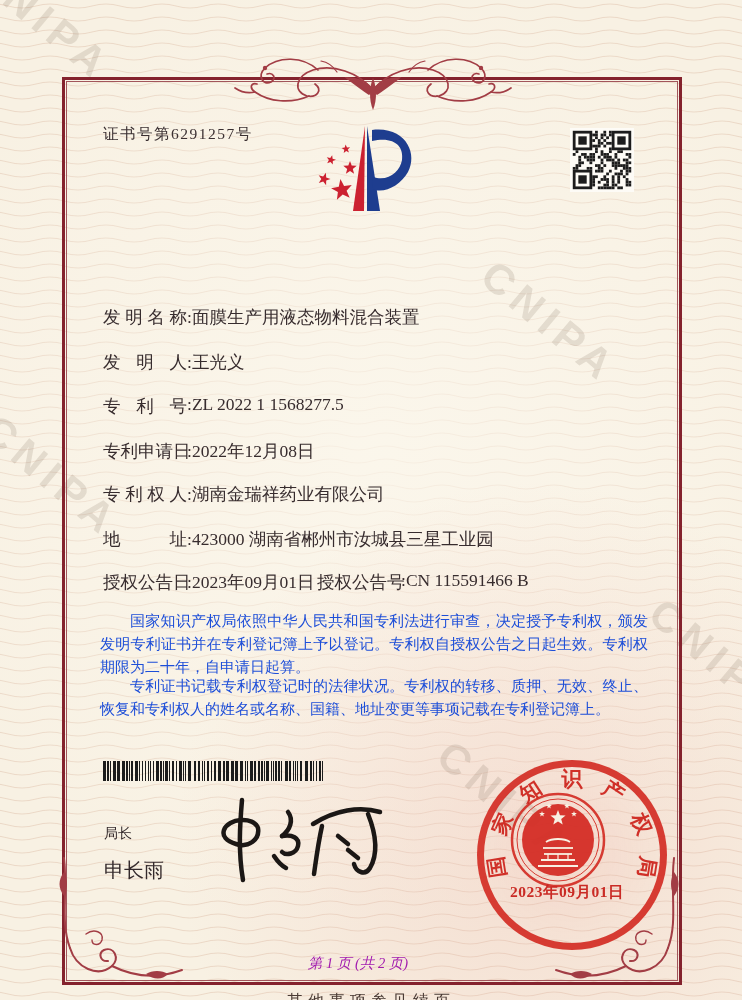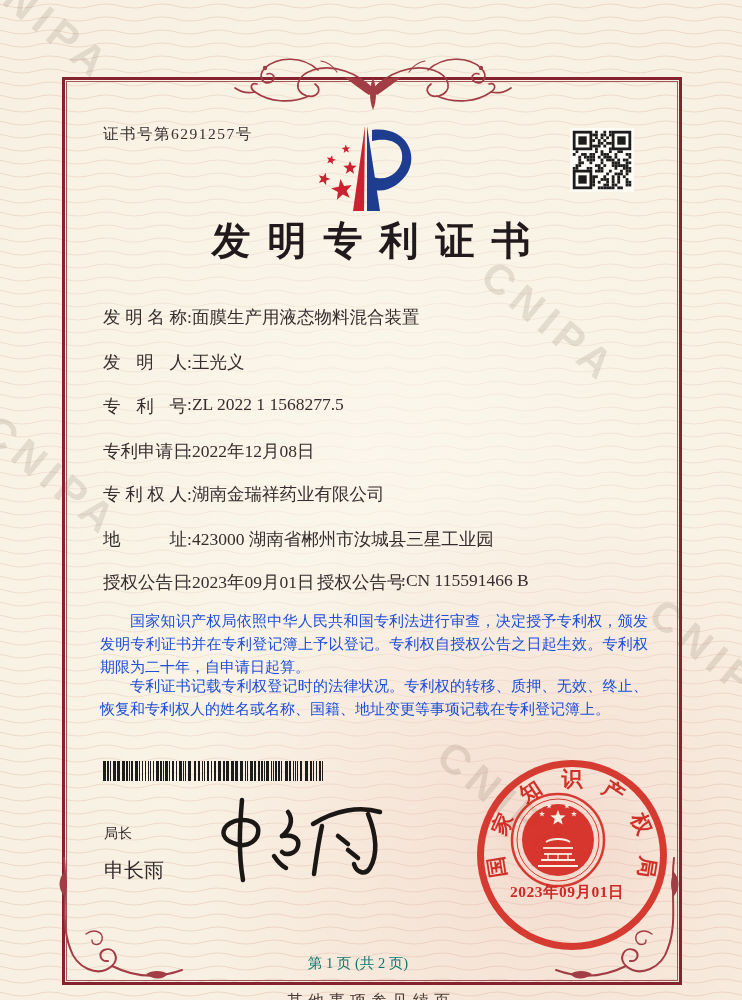--- a/index.html
+++ b/index.html
@@ -51,21 +51,21 @@
   .seal{position:absolute;left:477px;top:760px;width:190px;height:190px;z-index:6;}
   .seal-ring{position:absolute;inset:0;border-radius:50%;
       border:7px solid rgba(211,44,36,0.92);
       background:radial-gradient(circle, rgba(240,120,110,0.06), rgba(240,120,110,0) 70%);}
   .seal-char{position:absolute;left:50%;top:50%;font-size:21px;font-weight:bold;
       color:rgba(205,38,31,0.95);}
   .emblem{position:absolute;left:31px;top:30px;}
   .seal-date{position:absolute;left:-10px;top:122px;width:200px;text-align:center;
       font-size:15.5px;font-weight:bold;color:rgba(200,35,30,0.96);letter-spacing:0.5px;}
   .footer{position:absolute;left:0;top:954px;width:716px;text-align:center;z-index:5;
-      font-size:14.5px;color:#0f766e;}
+      font-size:14.5px;color:#a21caf;font-style:italic;}
   .cutnote{position:absolute;left:0;top:991px;width:742px;text-align:center;z-index:5;
       font-size:16px;letter-spacing:5px;color:#4a3b35;}
 </style>
 </head>
 <body>
 
 <div class="page">
 
   <svg id="waves" class="waves" width="742" height="1000">
       <path d="M-20 6 q14 -4 28 0 t28 0 t28 0 t28 0 t28 0 t28 0 t28 0 t28 0 t28 0 t28 0 t28 0 t28 0 t28 0 t28 0 t28 0 t28 0 t28 0 t28 0 t28 0 t28 0 t28 0 t28 0 t28 0 t28 0 t28 0 t28 0 t28 0 t28 0 t28 0" fill="none" stroke="rgba(206,160,132,0.30)" stroke-width="1"></path>
@@ -352,21 +352,20 @@
       <rect x="2" y="2" width="5" height="5" fill="#fdfbf6"></rect>
       <rect x="3" y="3" width="3" height="3" fill="#1c1c1c"></rect>
       <rect x="15" y="1" width="7" height="7" fill="#1c1c1c"></rect>
       <rect x="16" y="2" width="5" height="5" fill="#fdfbf6"></rect>
       <rect x="17" y="3" width="3" height="3" fill="#1c1c1c"></rect>
       <rect x="1" y="15" width="7" height="7" fill="#1c1c1c"></rect>
       <rect x="2" y="16" width="5" height="5" fill="#fdfbf6"></rect>
       <rect x="3" y="17" width="3" height="3" fill="#1c1c1c"></rect>
     </svg>
 
-  <h1 class="title">发明专利证书</h1>
 
   <div class="frow r0">
     <span class="fpair"><span class="flabel">
           <span>发</span>
           <span>明</span>
           <span>名</span>
           <span>称</span>
         </span><span class="fcolon">:</span><span class="fvalue">面膜生产用液态物料混合装置</span></span>
   </div>
   <div class="frow r1">

